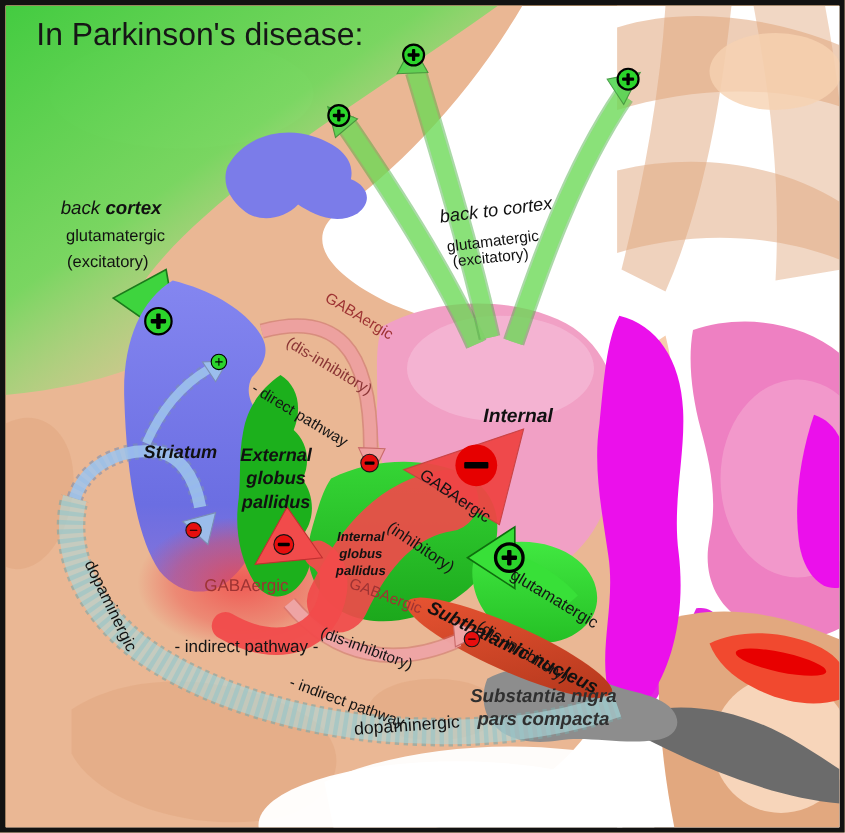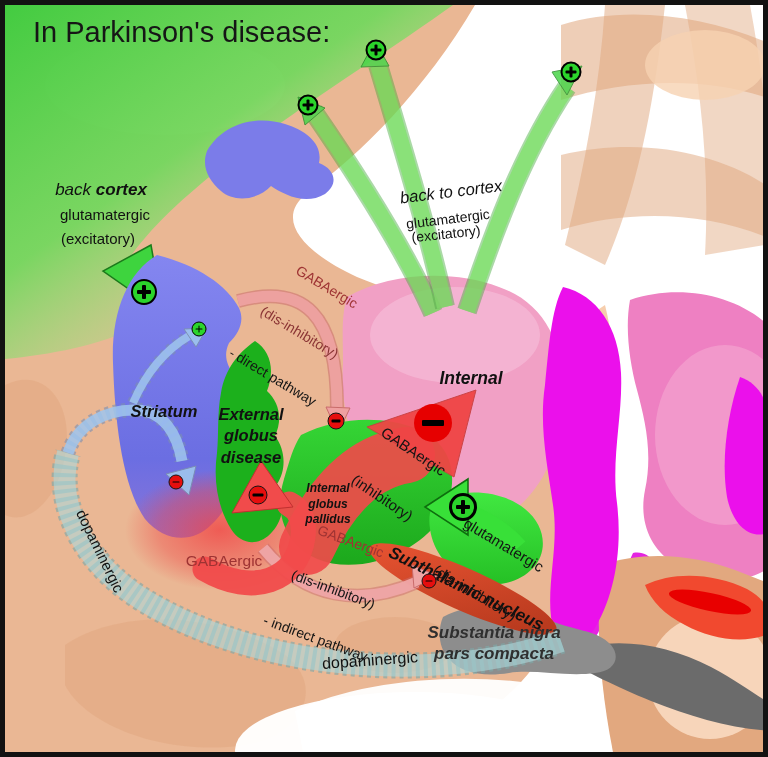--- a/index.html
+++ b/index.html
@@ -163,37 +163,38 @@
 <div class="lbl" style="left:100px;top:210px;font-size:15px;">glutamatergic</div>
 <div class="lbl" style="left:93px;top:234px;font-size:15px;">(excitatory)</div>
 
 <div class="lbl" style="left:446px;top:187px;font-size:16.5px;font-style:italic;transform:translate(-50%,-50%) rotate(-7deg);">back to cortex</div>
 <div class="lbl" style="left:443px;top:214px;font-size:14px;transform:translate(-50%,-50%) rotate(-7deg);">glutamatergic</div>
 <div class="lbl" style="left:441px;top:229px;font-size:14px;transform:translate(-50%,-50%) rotate(-6deg);">(excitatory)</div>
 
 <div class="lbl nucleus" style="left:159px;top:407px;font-size:16.5px;font-style:italic;">Striatum</div>
 <div class="lbl nucleus" style="left:246px;top:431px;font-size:16.5px;line-height:1.3;">External
 globus
-disease</div>
+pallidus</div>
 <div class="lbl nucleus" style="left:323px;top:499px;font-size:12px;line-height:1.3;">Internal
 globus
 pallidus</div>
 <div class="lbl nucleus" style="left:466px;top:373px;font-size:17.5px;">Internal</div>
 <div class="lbl nucleus" style="left:461px;top:584px;font-size:17px;transform:translate(-50%,-50%) rotate(26deg);">Subthalamic nucleus</div>
 <div class="lbl nucleus" style="left:489px;top:638px;font-size:17px;color:#2F2F2F;line-height:1.25;">Substantia nigra
 pars compacta</div>
 
 <div class="lbl" style="left:299px;top:320px;font-size:14px;line-height:1.25;transform:translate(-50%,-50%) rotate(31deg);">
   <div class="maroon">GABAergic</div>
   <div class="redline">(dis-inhibitory)</div>
   <div class="dark">- direct pathway</div>
 </div>
 
 <div class="lbl" style="left:219px;top:547px;font-size:15.5px;line-height:1.2;">
   <div class="maroon">GABAergic</div>
+  <div class="dark">- indirect pathway -</div>
 </div>
 
 <div class="lbl" style="left:331px;top:577px;font-size:14px;line-height:1.22;transform:translate(-50%,-50%) rotate(20deg);">
   <div class="maroon">GABAergic</div>
   <div class="dark">(dis-inhibitory)</div>
   <div class="dark">- indirect pathway</div>
 </div>
 
 <div class="lbl" style="left:398px;top:462px;font-size:15px;line-height:1.25;transform:translate(-50%,-50%) rotate(34deg);">
   <div class="dark">GABAergic</div>

